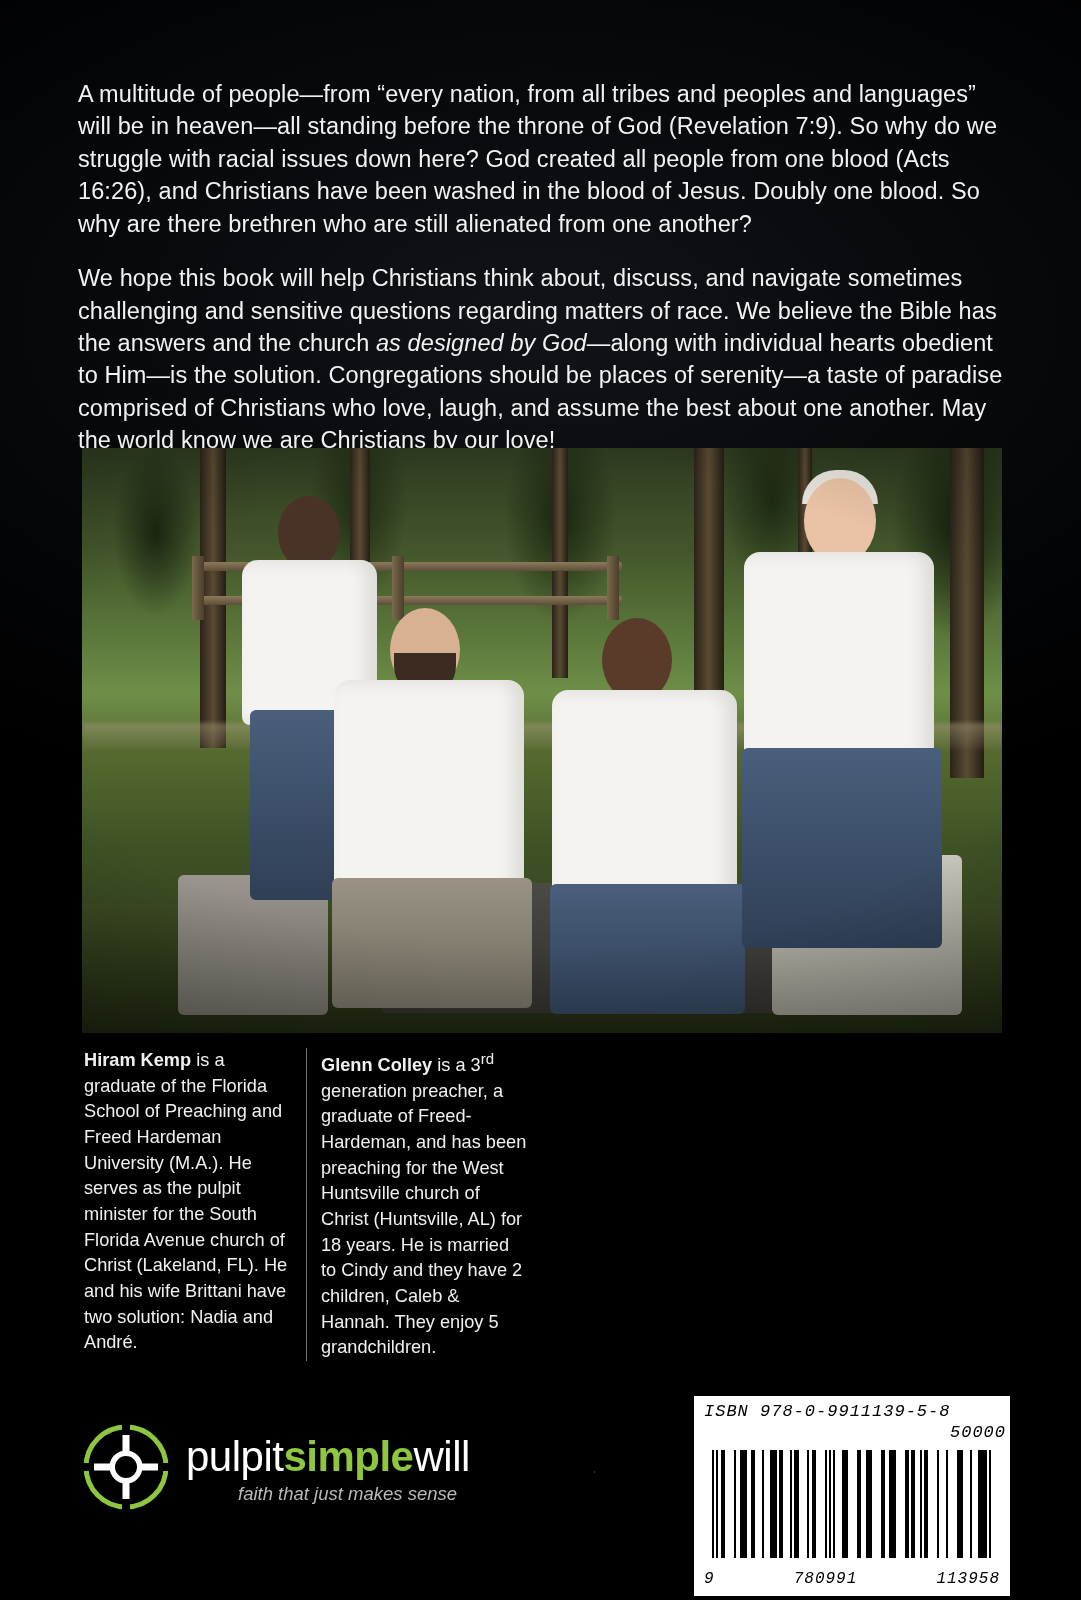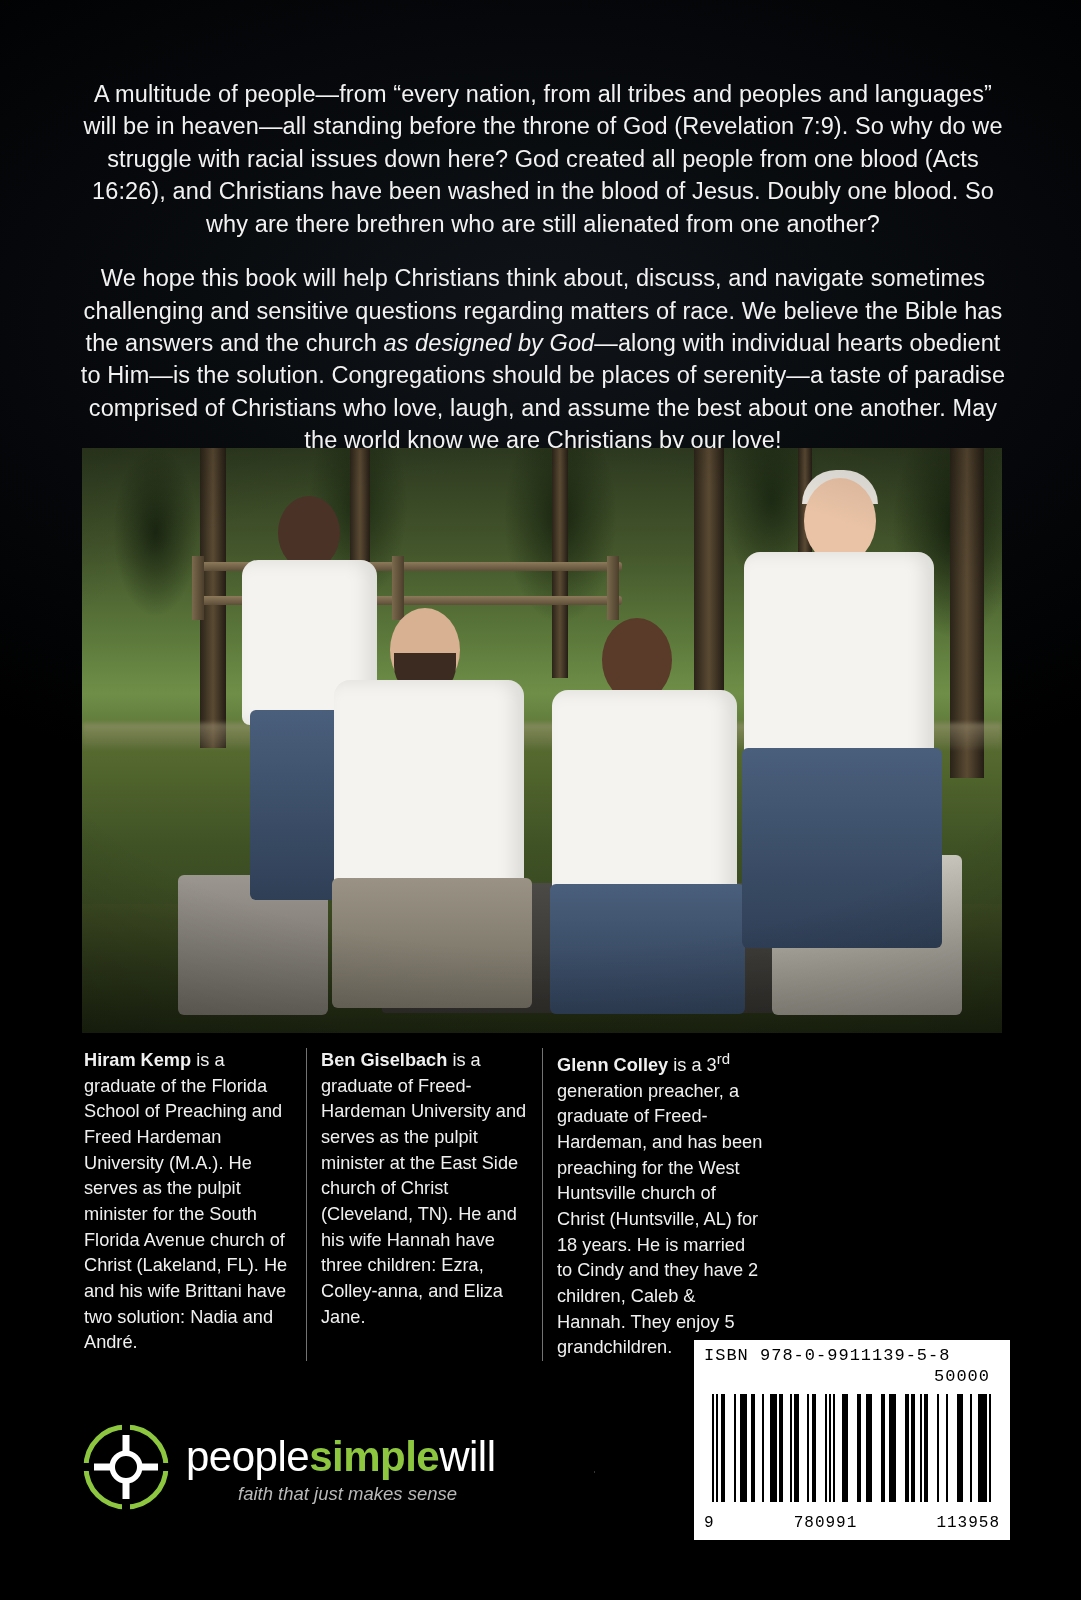--- a/index.html
+++ b/index.html
@@ -39,21 +39,20 @@
     left: 78px;
     top: 78px;
     width: 930px;
   }
   .blurb p {
     margin: 0 0 22px 0;
     font-size: 23.5px;
     line-height: 1.38;
     color: #f2f2f2;
     letter-spacing: 0.1px;
-    text-align: center;
   }
   .blurb p:last-child { margin-bottom: 0; }
   .blurb em { font-style: italic; }
 
   
   .photo {
     position: absolute;
     left: 82px;
     top: 448px;
     width: 920px;
@@ -211,28 +210,29 @@
   .logo-text .faith { color: #ffffff; font-weight: normal; }
   .logo-tag {
     position: absolute; left: 160px; top: 68px;
     font-size: 18.5px; color: #b9b9b9; font-style: italic;
   }
 
   
   .barcode-box {
     position: absolute;
     left: 694px;
-    top: 1340px;
+    top: 1396px;
     width: 316px;
     height: 200px;
     background: #ffffff;
     color: #000;
-    padding: 6px 20px 4px 10px;
+    padding: 6px 4px 4px 10px;
     box-sizing: border-box;
     font-family: "Liberation Mono", monospace;
+    font-style: italic;
   }
   .isbn-line {
     font-size: 17px;
     letter-spacing: 1px;
     white-space: nowrap;
   }
   .nine-zero {
     text-align: right;
     font-size: 17px;
     letter-spacing: 1px;
@@ -319,44 +319,41 @@
         <div class="jeans"></div>
     </div>
     <div class="ph-vig"></div>
   </figure>
 
   <section class="bios">
     <div class="bio">
       <b>Hiram Kemp</b><span> is a graduate of the Florida School of Preaching and Freed Hardeman University (M.A.). He serves as the pulpit minister for the South Florida Avenue church of Christ (Lakeland, FL). He and his wife Brittani have two solution: Nadia and André.</span>
     </div>
     <div class="bio">
-      <b>Ben Giselbach</b><span> is a graduate of Freed-Hardeman University and serves as the pulpit minister at the East Side church of Christ (Cleveland, TN). He and his wife Hannah have three children: Ezra, Colley-anna, and Eliza Jane.</span>
-    </div>
-    <div class="bio">
       <b>Glenn Colley</b><span> is a 3</span><sup>rd</sup><span> generation preacher, a graduate of Freed-Hardeman, and has been preaching for the West Huntsville church of Christ (Huntsville, AL) for 18 years. He is married to Cindy and they have 2 children, Caleb &amp; Hannah. They enjoy 5 grandchildren.</span>
     </div>
   </section>
 
   <div class="logo-block">
     <span class="logo-mark">
       <svg width="96" height="96" viewBox="0 0 96 96">
         <circle cx="48" cy="48" r="40" fill="none" stroke="#8dc63f" stroke-width="5"></circle>
         <circle cx="48" cy="48" r="14" fill="none" stroke="#ffffff" stroke-width="5"></circle>
         <rect x="44" y="4" width="8" height="22" fill="#000"></rect>
         <rect x="44" y="70" width="8" height="22" fill="#000"></rect>
         <rect x="4" y="44" width="22" height="8" fill="#000"></rect>
         <rect x="70" y="44" width="22" height="8" fill="#000"></rect>
         <rect x="44.5" y="16" width="7" height="64" fill="#ffffff"></rect>
         <rect x="16" y="44.5" width="64" height="7" fill="#ffffff"></rect>
         <circle cx="48" cy="48" r="13" fill="#000"></circle>
         <circle cx="48" cy="48" r="13" fill="none" stroke="#ffffff" stroke-width="4"></circle>
       </svg>
     </span>
     <div class="logo-text">
-      <span class="plain">people</span><span class="simple">simple</span><span class="faith">will</span>
+      <span class="plain">pulpit</span><span class="simple">simple</span><span class="faith">will</span>
     </div>
     <div class="logo-tag">faith that just makes sense</div>
   </div>
 
   <div class="barcode-box">
     <div class="isbn-line">
       <span>ISBN</span>
       <span>978-0-9911139-5-8</span>
     </div>
     <div class="nine-zero">50000</div>

